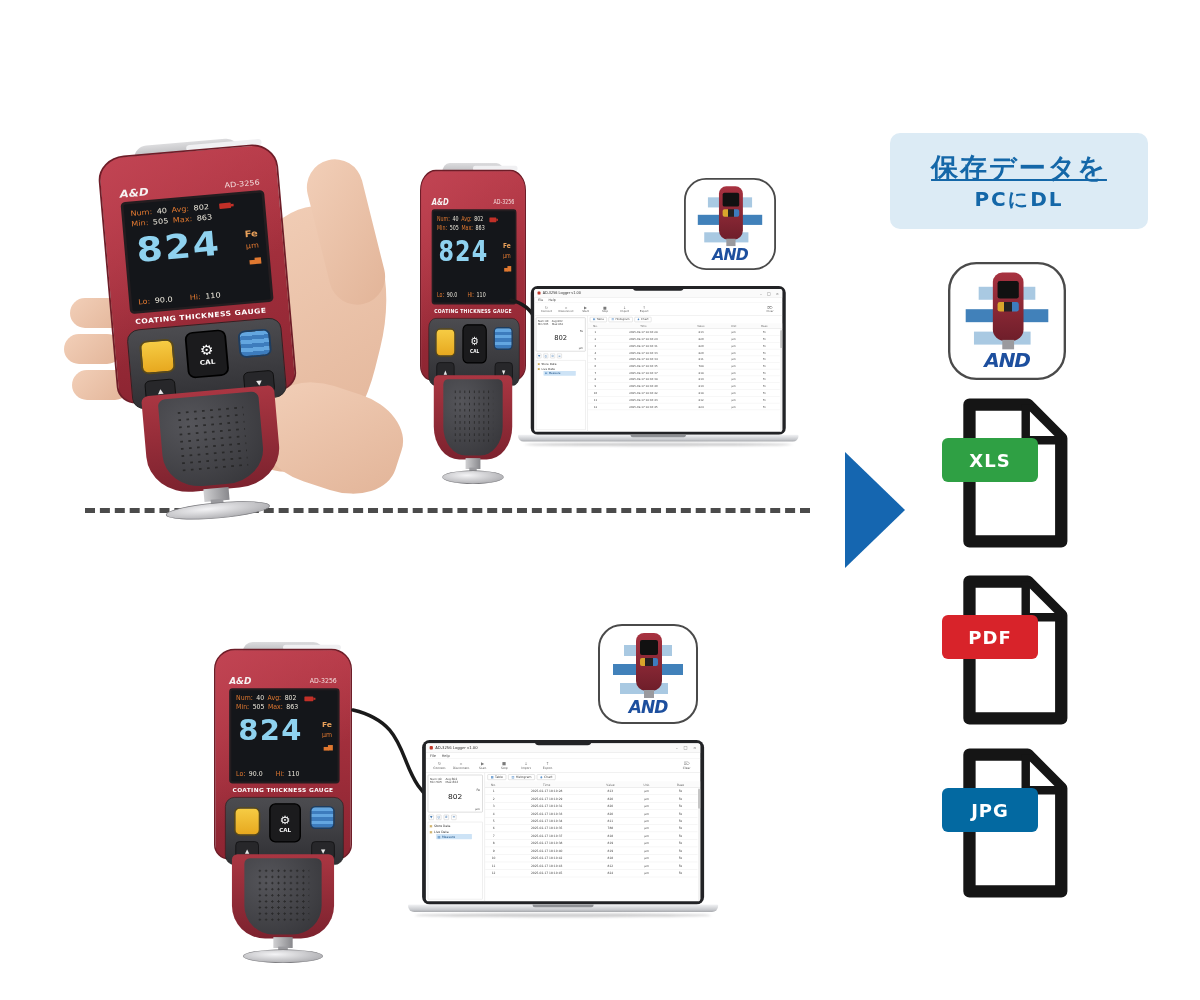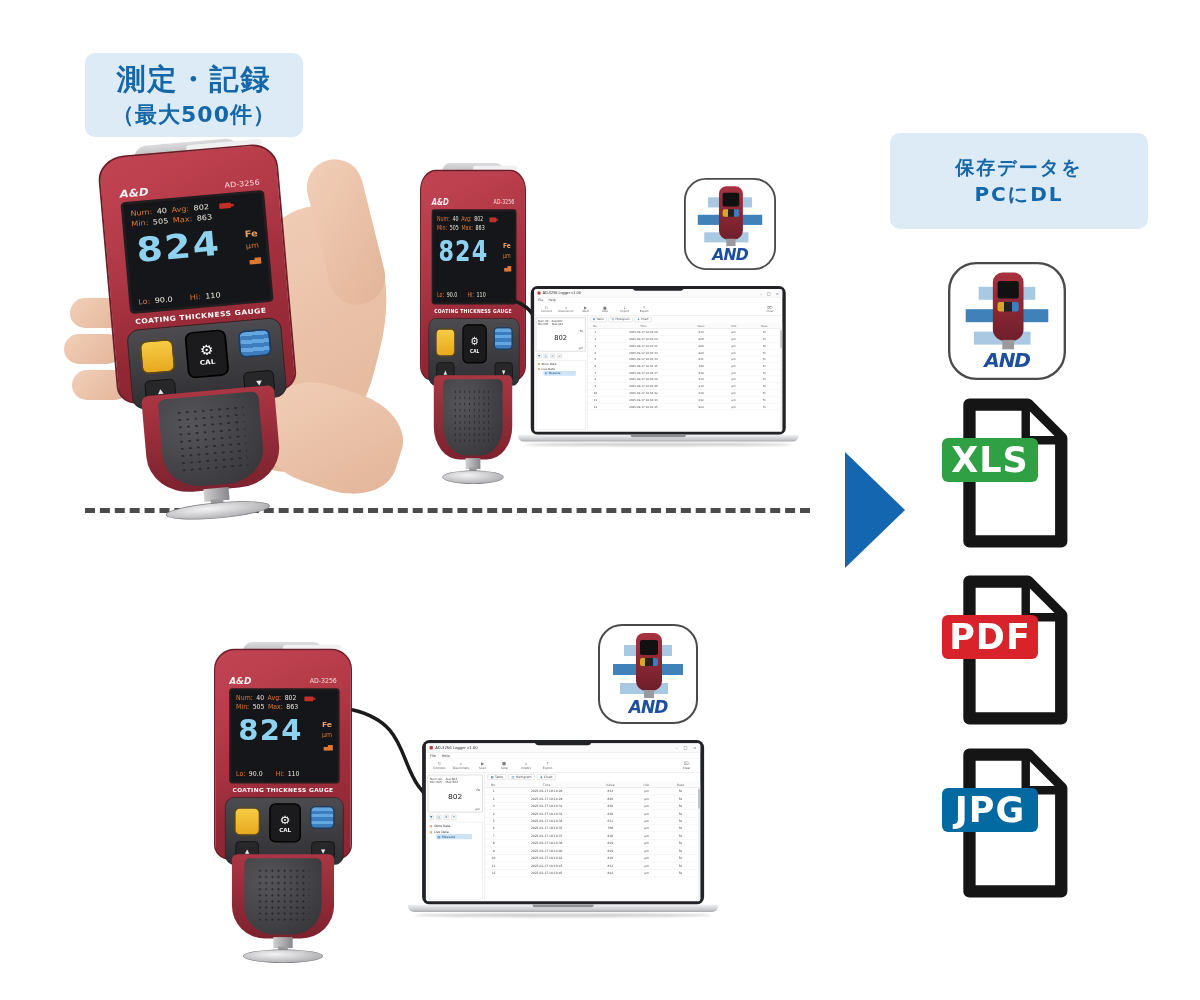--- a/index.html
+++ b/index.html
@@ -142,37 +142,33 @@
   .ai-dev:after { content:""; position:absolute; left:4px; top:25px; width:18px; height:8px;
             background:linear-gradient(90deg,#d9a62c 0 30%,#222 30% 70%,#3d7cbd 70%); border-radius:2px; }
   .ai-probe { position:absolute; left:44px; top:64px; width:10px; height:8px; background:#9a9a9e; }
   .ai-logo { position:absolute; left:0; right:0; top:71px; text-align:center; color:#1d4f9e;
              font-weight:700; font-style:italic; font-size:17px; letter-spacing:-1px; }
 
   
   .file { position:absolute; width:140px; height:150px; }
   .file svg { position:absolute; left:14px; top:0; }
   .file-badge { position:absolute; left:0; top:40px; width:96px; height:44px; border-radius:6px;
-                color:#fff; font-weight:700; font-size:35px; letter-spacing:1px;
+                color:#fff; font-weight:700; font-size:18px; letter-spacing:1px;
                 display:flex; align-items:center; justify-content:center; }
 
   
   .cable { position:absolute; }
 </style>
 </head>
 <body>
 
 <div id="stage">
 
-  <div class="lbl" style="left:85px; top:53px; width:218px; height:84px;">
-    <span class="lbl-main">測定・記録</span>
-    <span class="lbl-sub">（最大500件）</span>
-  </div>
   <div class="lbl" style="left:890px; top:133px; width:258px; height:96px;">
-    <span class="lbl-main" style="font-size:19px;">保存データを</span>
+    <span class="lbl-main" style="font-size:27px;text-decoration:underline;">保存データを</span>
     <span class="lbl-main" style="font-size:20px;">PCにDL</span>
   </div>
 
   <div class="divider"></div>
   <div class="bigarrow"></div>
 
   <div class="skin palm"></div>
   <div class="skin thumb"></div>
   <div class="skin wrist"></div>
   <div class="skin finger f1"></div>

